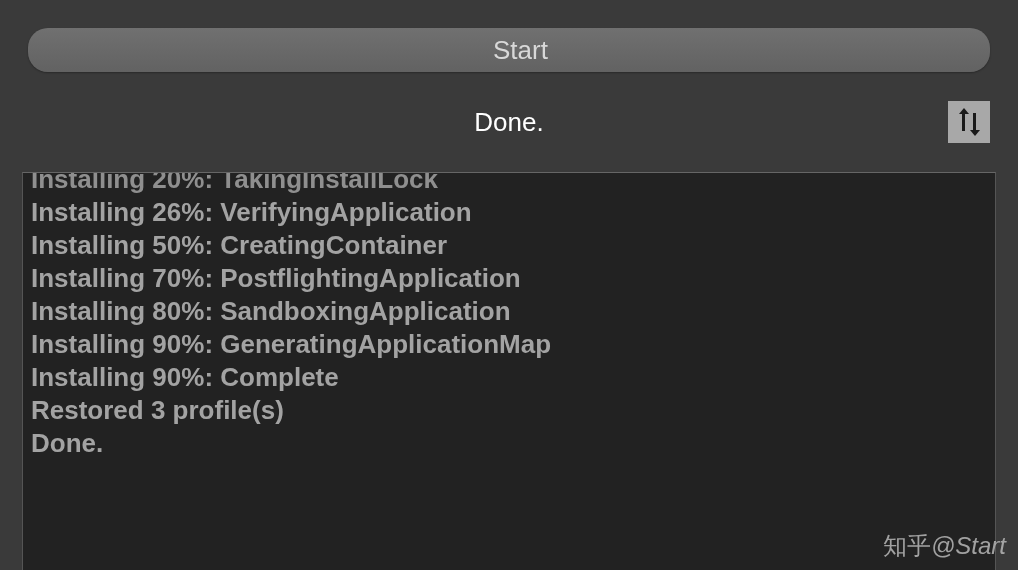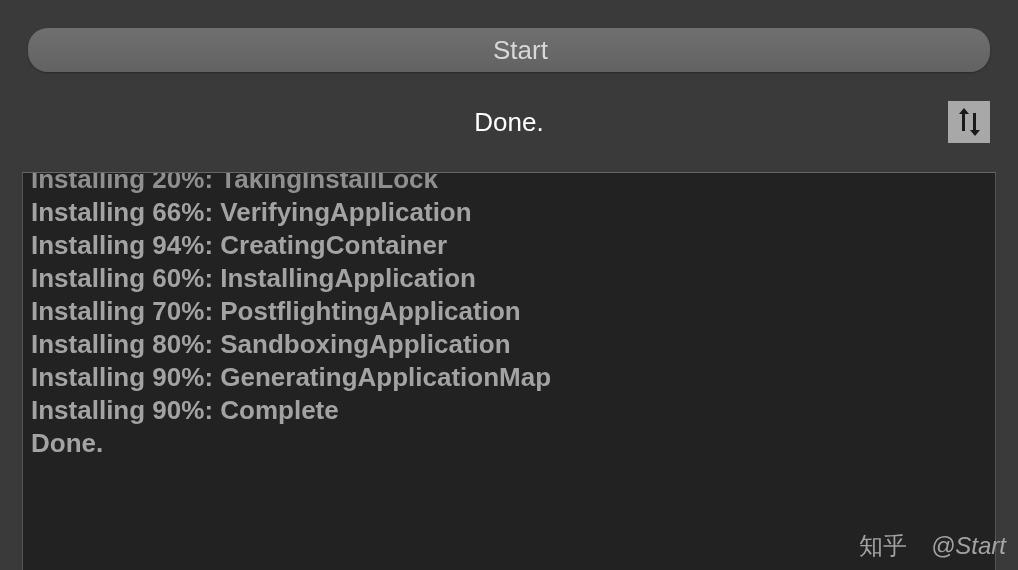--- a/index.html
+++ b/index.html
@@ -123,21 +123,21 @@
       position: absolute;
       bottom: 8px;
       right: 12px;
       color: #b8b8b8;
       font-size: 24px;
       font-style: italic;
       font-weight: 300;
       opacity: 0.85;
       display: flex;
       align-items: center;
-      gap: 24px;
+      gap: 0;
     }
     .zhihu-logo {
       font-style: normal;
       font-family: "PingFang SC", "Microsoft YaHei", sans-serif;
     }
   </style>
 </head>
 <body>
 
 <div class="start-button-container">
@@ -149,26 +149,26 @@
   <button class="sort-button">
     <span class="sort-icon">
       <span class="arrow-up"></span>
       <span class="arrow-down"></span>
     </span>
   </button>
 </div>
 
 <div class="log-container">
   <div class="log-line">Installing 20%: TakingInstallLock</div>
-  <div class="log-line">Installing 66%: VerifyingApplication</div>
-  <div class="log-line">Installing 94%: CreatingContainer</div>
-  <div class="log-line">Installing 60%: InstallingApplication</div>
+  <div class="log-line">Installing 26%: VerifyingApplication</div>
+  <div class="log-line">Installing 50%: CreatingContainer</div>
   <div class="log-line">Installing 70%: PostflightingApplication</div>
   <div class="log-line">Installing 80%: SandboxingApplication</div>
   <div class="log-line">Installing 90%: GeneratingApplicationMap</div>
   <div class="log-line">Installing 90%: Complete</div>
+  <div class="log-line">Restored 3 profile(s)</div>
   <div class="log-line">Done.</div>
 </div>
 
 <div class="watermark">
   <span class="zhihu-logo">知乎</span>
   <span>@Start</span>
 </div>
 
 </body></html>

